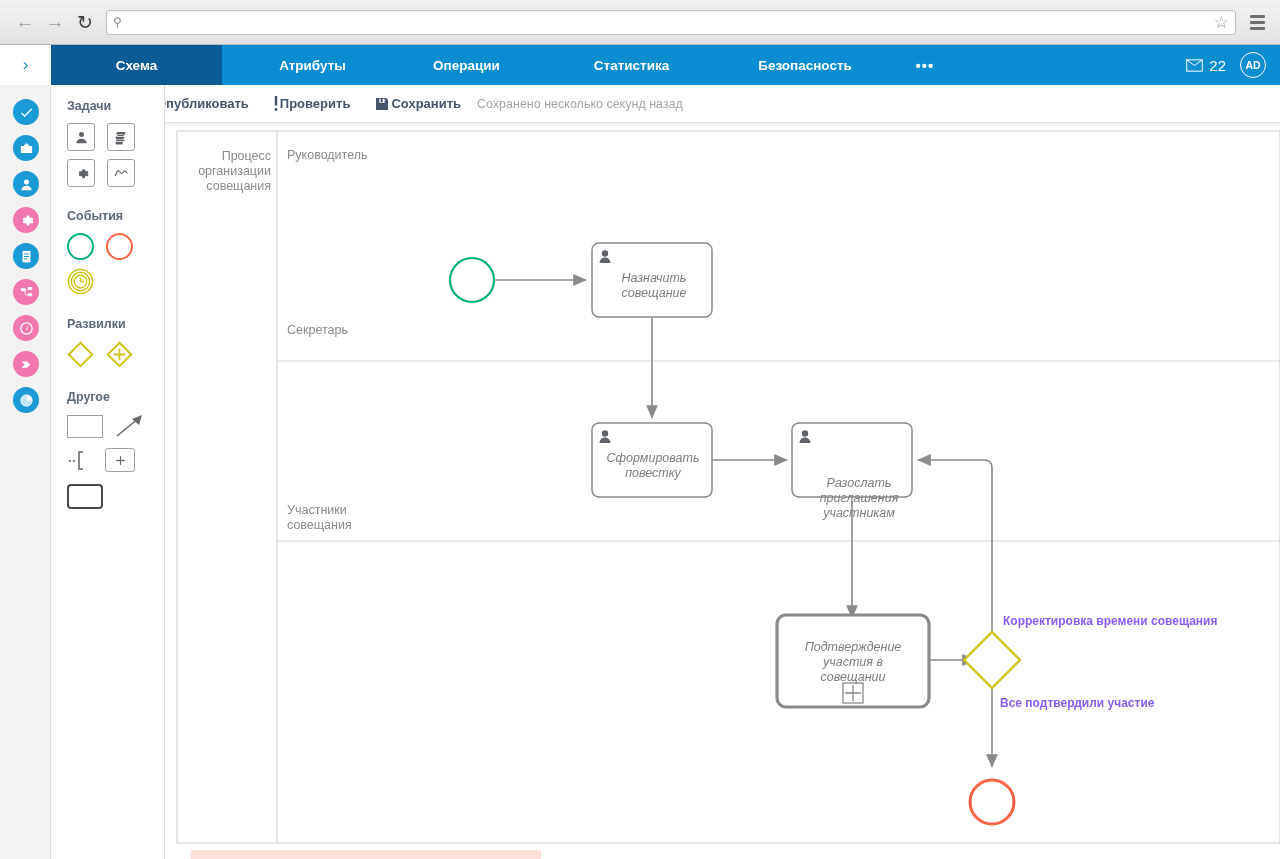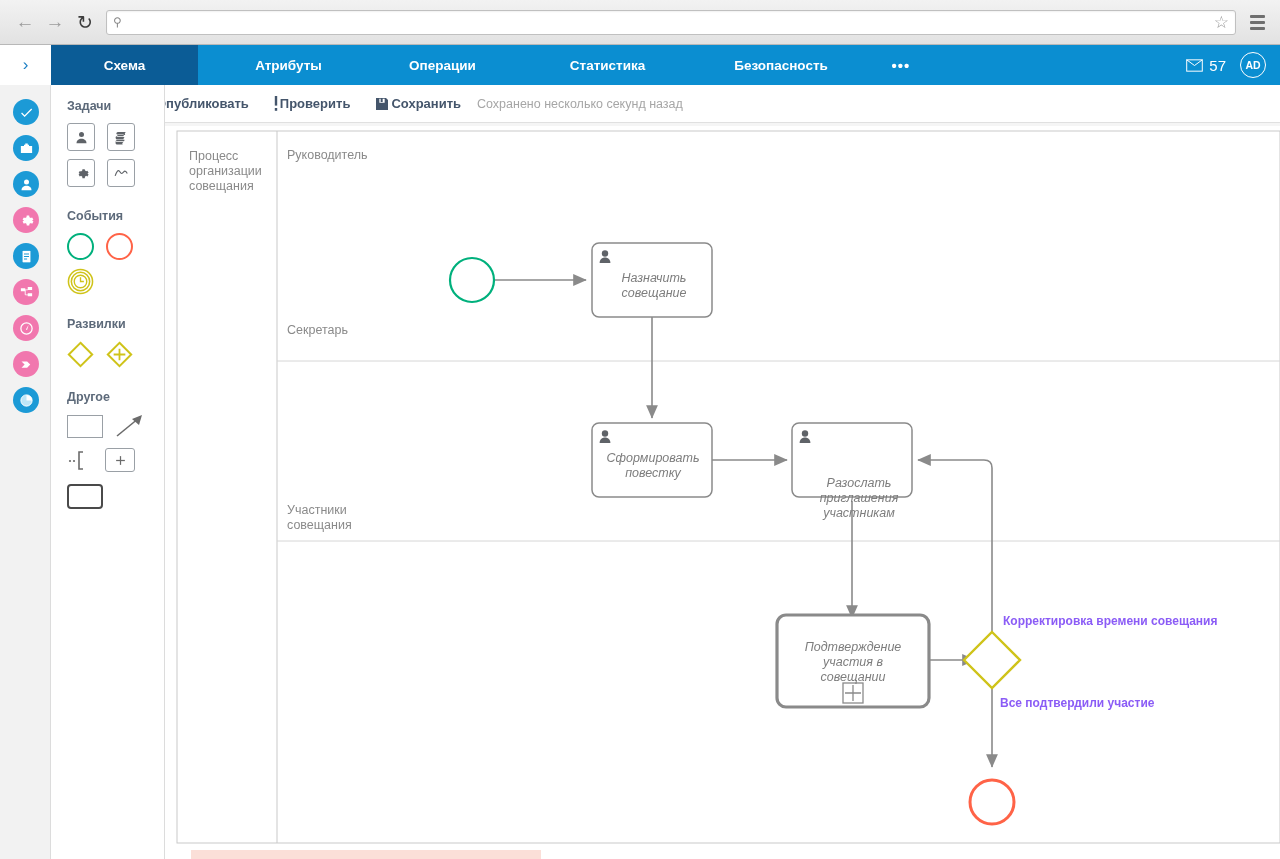--- a/index.html
+++ b/index.html
@@ -128,21 +128,21 @@
   }
 
   
   .shape-label {
     position: absolute; text-align: center; color: #7d7d7d;
     font-size: 12.5px; line-height: 15px; pointer-events: none;
     font-family: "Liberation Sans", sans-serif;
     font-style: italic;
   }
   .lane-label { position: absolute; color: #8a8a8a; font-size: 12.5px; line-height: 15px; }
-  .pool-label { position: absolute; color: #8a8a8a; font-size: 12.5px; line-height: 15px; }
+  .pool-label { position: absolute; color: #8a8a8a; font-size: 12.5px; line-height: 15px; text-align: right; }
   .flow-label { position: absolute; color: #8b5cf6; font-size: 12px; font-weight: bold; }
 </style>
 </head>
 <body>
 
 <div id="browser-chrome">
   <div class="nav-btn">←</div>
   <div class="nav-btn">→</div>
   <div class="nav-btn reload">↻</div>
   <div id="url-bar">
@@ -209,33 +209,33 @@
     <div class="rail-icon" style="top:342px; background:#1c9ad6;">
       <svg viewBox="0 0 24 24">
           <circle cx="12" cy="12" r="9" fill="#bfe6f7"></circle>
           <path d="M12 3a9 9 0 019 9h-9z" fill="#fff"></path>
           <circle cx="12" cy="12" r="9" fill="none" stroke="#fff" stroke-width="1.5"></circle>
         </svg>
     </div>
   </div>
 
   <div id="tabbar" style="background:#0b8ed1;">
-    <div class="tab" style="background:#0b5c96; width:147px;">Схема</div>
+    <div class="tab" style="background:#0b5c96; width:171px;">Схема</div>
     <div class="tab" style="width:163px;padding-left:28px;">Атрибуты</div>
     <div class="tab" style="width:163px;">Операции</div>
     <div class="tab" style="width:167px;">Статистика</div>
     <div class="tab" style="width:180px;">Безопасность</div>
     <div class="tab more" style="width:60px;">•••</div>
     <div id="tab-right">
       <div id="mail-badge">
         <svg viewBox="0 0 24 18">
             <rect x="1" y="1" width="22" height="16"></rect>
             <path d="M1 1l11 8 11-8"></path>
           </svg>
-        <span>57</span>
+        <span>22</span>
       </div>
       <div id="avatar">AD</div>
     </div>
   </div>
 
   <div id="toolbar">
     <div class="tb-item" style="padding-left:0;">
       <svg width="16" height="15" viewBox="0 0 24 24">
           <path d="M3 5h4l3 4-1.3 1.8L6.2 7H3zM17 5h-3l-1.8 2.4 1.3 1.8L15 7h2v2.6L21 6.3 17 3zM3 17h3l4.6-6.2 1.3 1.8L8.7 17H3zM15 17l-1.5-2 1.3-1.8 2 2.8h2v-2.6L23 16.7 19 20v-3z"></path>
         </svg>

